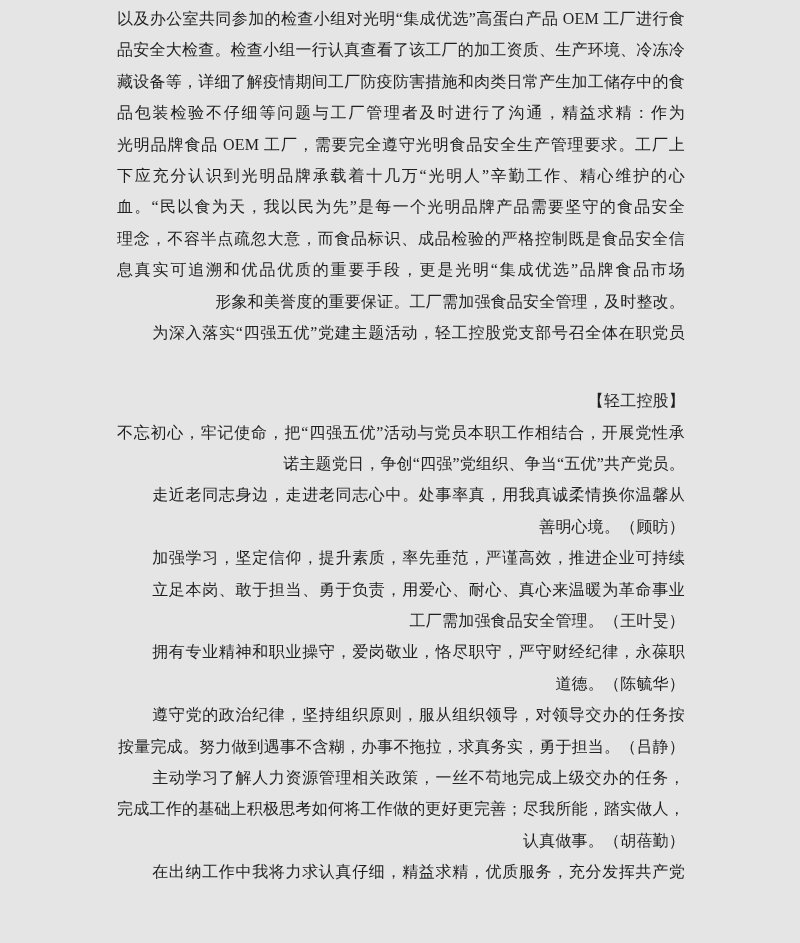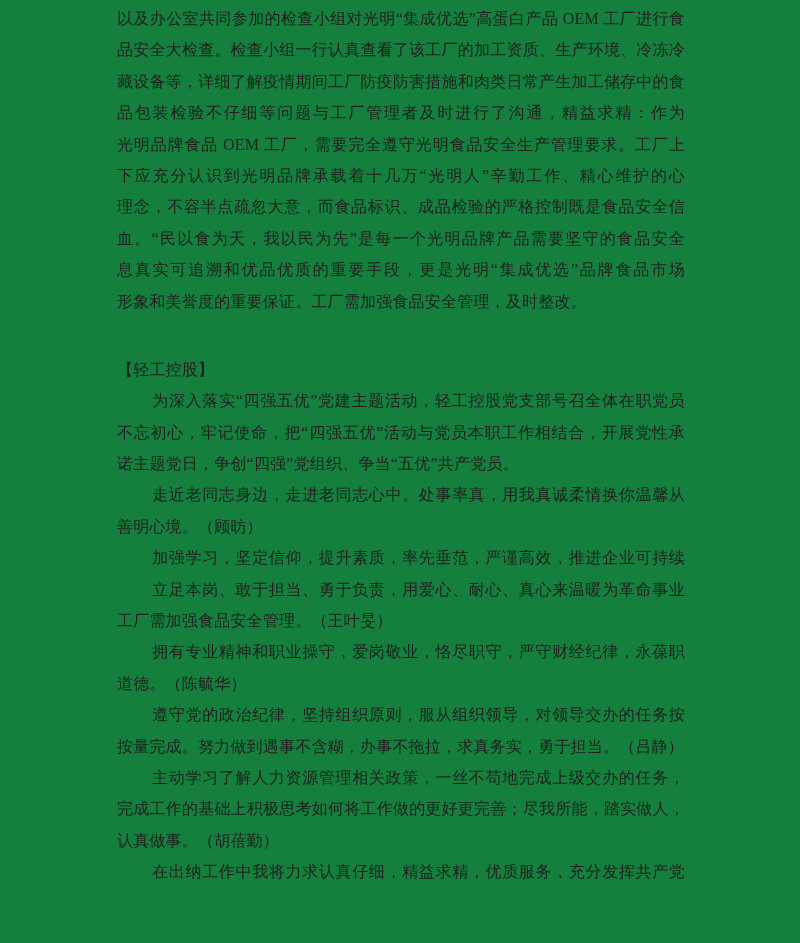--- a/index.html
+++ b/index.html
@@ -10,34 +10,34 @@
   body {
     width: 800px;
     height: 943px;
     overflow: hidden;
   }
   .page {
     box-sizing: border-box;
     width: 800px;
     height: 943px;
     padding: 3px 115px 0 117px;
-    background: #15803d;
+    background: #e5e5e5;
     font-family: "Liberation Serif", "DejaVu Serif", serif;
     color: #1f1f1f;
     overflow: hidden;
   }
   .textcol {
     width: 100%;
   }
   .line {
     height: 31.4px;
     line-height: 31.4px;
     font-size: 16px;
     overflow: hidden;
-    text-align: left;
+    text-align: right;
     letter-spacing: 0.2px;
   }
   
   .j {
     text-align: justify;
     text-align-last: justify;
     text-justify: inter-character;
   }
   
   .ind {
@@ -53,28 +53,28 @@
 
 <div class="page">
   <div class="textcol">
 
     <div class="line j">以及办公室共同参加的检查小组对光明“集成优选”高蛋白产品 OEM 工厂进行食</div>
     <div class="line j">品安全大检查。检查小组一行认真查看了该工厂的加工资质、生产环境、冷冻冷</div>
     <div class="line j">藏设备等，详细了解疫情期间工厂防疫防害措施和肉类日常产生加工储存中的食</div>
     <div class="line j">品包装检验不仔细等问题与工厂管理者及时进行了沟通，精益求精：作为</div>
     <div class="line j">光明品牌食品 OEM 工厂，需要完全遵守光明食品安全生产管理要求。工厂上</div>
     <div class="line j">下应充分认识到光明品牌承载着十几万“光明人”辛勤工作、精心维护的心</div>
+    <div class="line j">血。“民以食为天，我以民为先”是每一个光明品牌产品需要坚守的食品安全</div>
     <div class="line j">理念，不容半点疏忽大意，而食品标识、成品检验的严格控制既是食品安全信</div>
-    <div class="line j">血。“民以食为天，我以民为先”是每一个光明品牌产品需要坚守的食品安全</div>
     <div class="line j">息真实可追溯和优品优质的重要手段，更是光明“集成优选”品牌食品市场</div>
     <div class="line">形象和美誉度的重要保证。工厂需加强食品安全管理，及时整改。</div>
 
+    <div class="line j ind">为深入落实“四强五优”党建主题活动，轻工控股党支部号召全体在职党员</div>
+
     <div class="line heading">【轻工控股】</div>
-
-    <div class="line j ind">为深入落实“四强五优”党建主题活动，轻工控股党支部号召全体在职党员</div>
     <div class="line j">不忘初心，牢记使命，把“四强五优”活动与党员本职工作相结合，开展党性承</div>
     <div class="line">诺主题党日，争创“四强”党组织、争当“五优”共产党员。</div>
 
     <div class="line j ind">走近老同志身边，走进老同志心中。处事率真，用我真诚柔情换你温馨从容，</div>
     <div class="line">善明心境。（顾昉）</div>
 
     <div class="line j ind">加强学习，坚定信仰，提升素质，率先垂范，严谨高效，推进企业可持续安</div>
 
     <div class="line j ind">立足本岗、敢于担当、勇于负责，用爱心、耐心、真心来温暖为革命事业做</div>
     <div class="line">工厂需加强食品安全管理。（王叶旻）</div>

